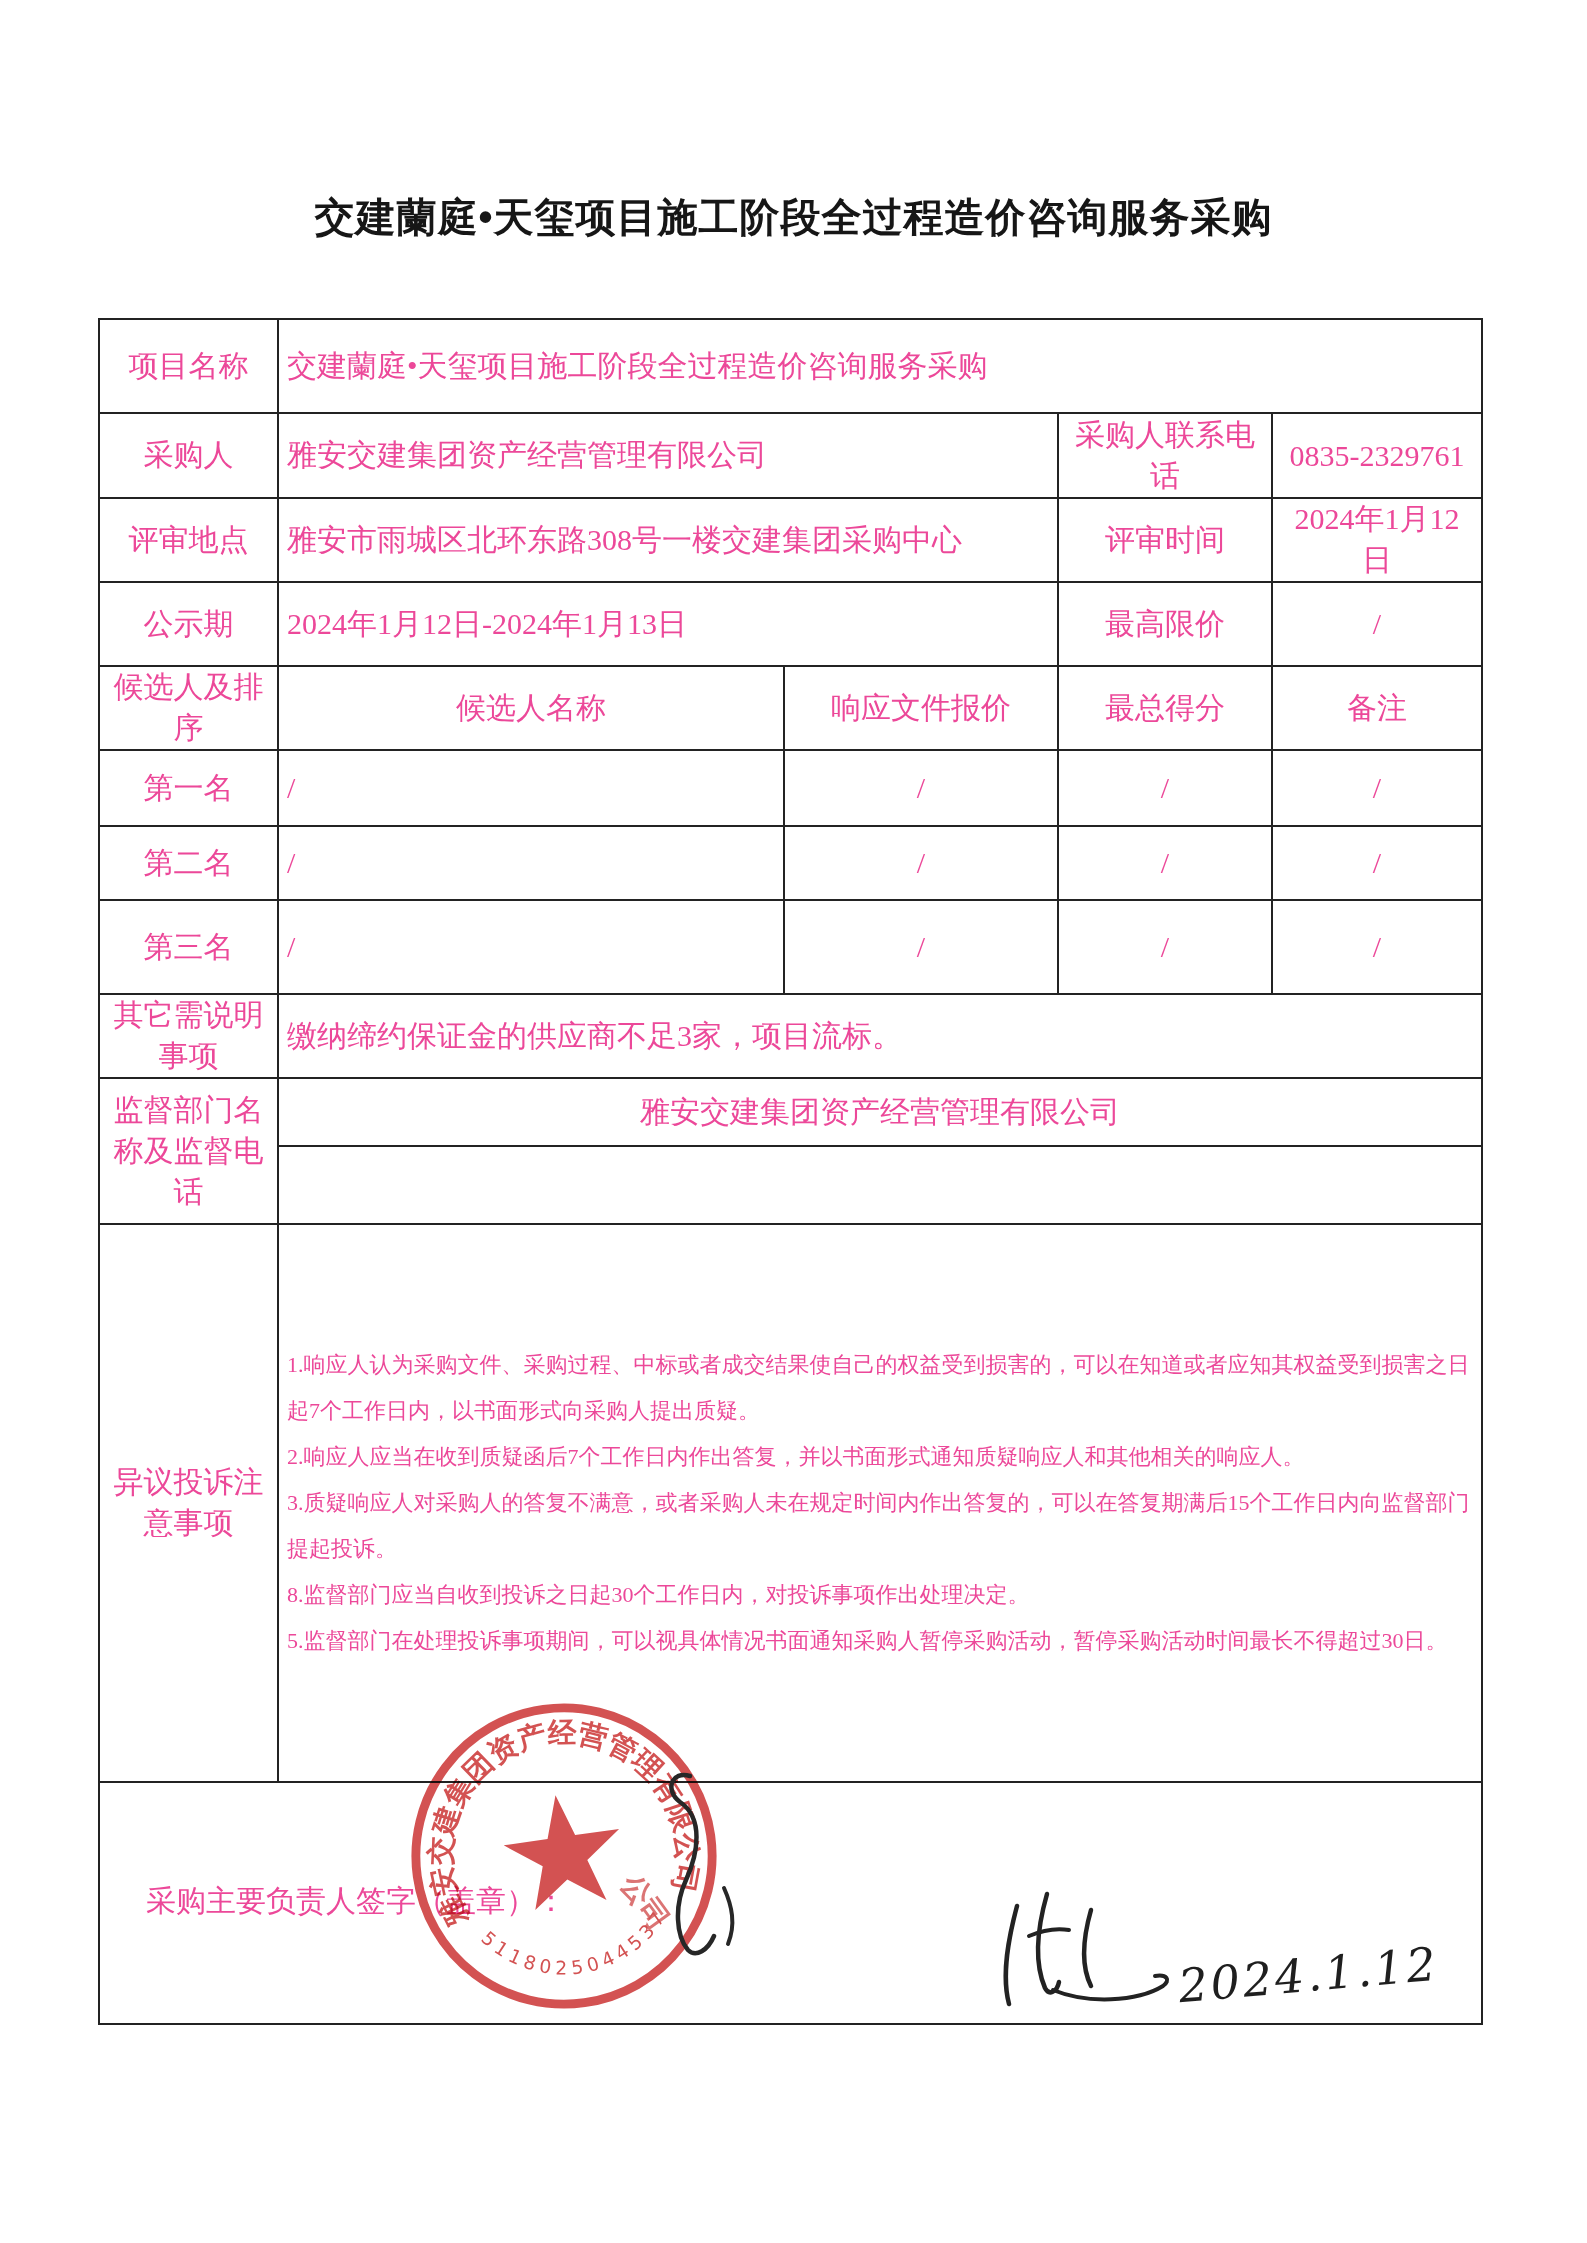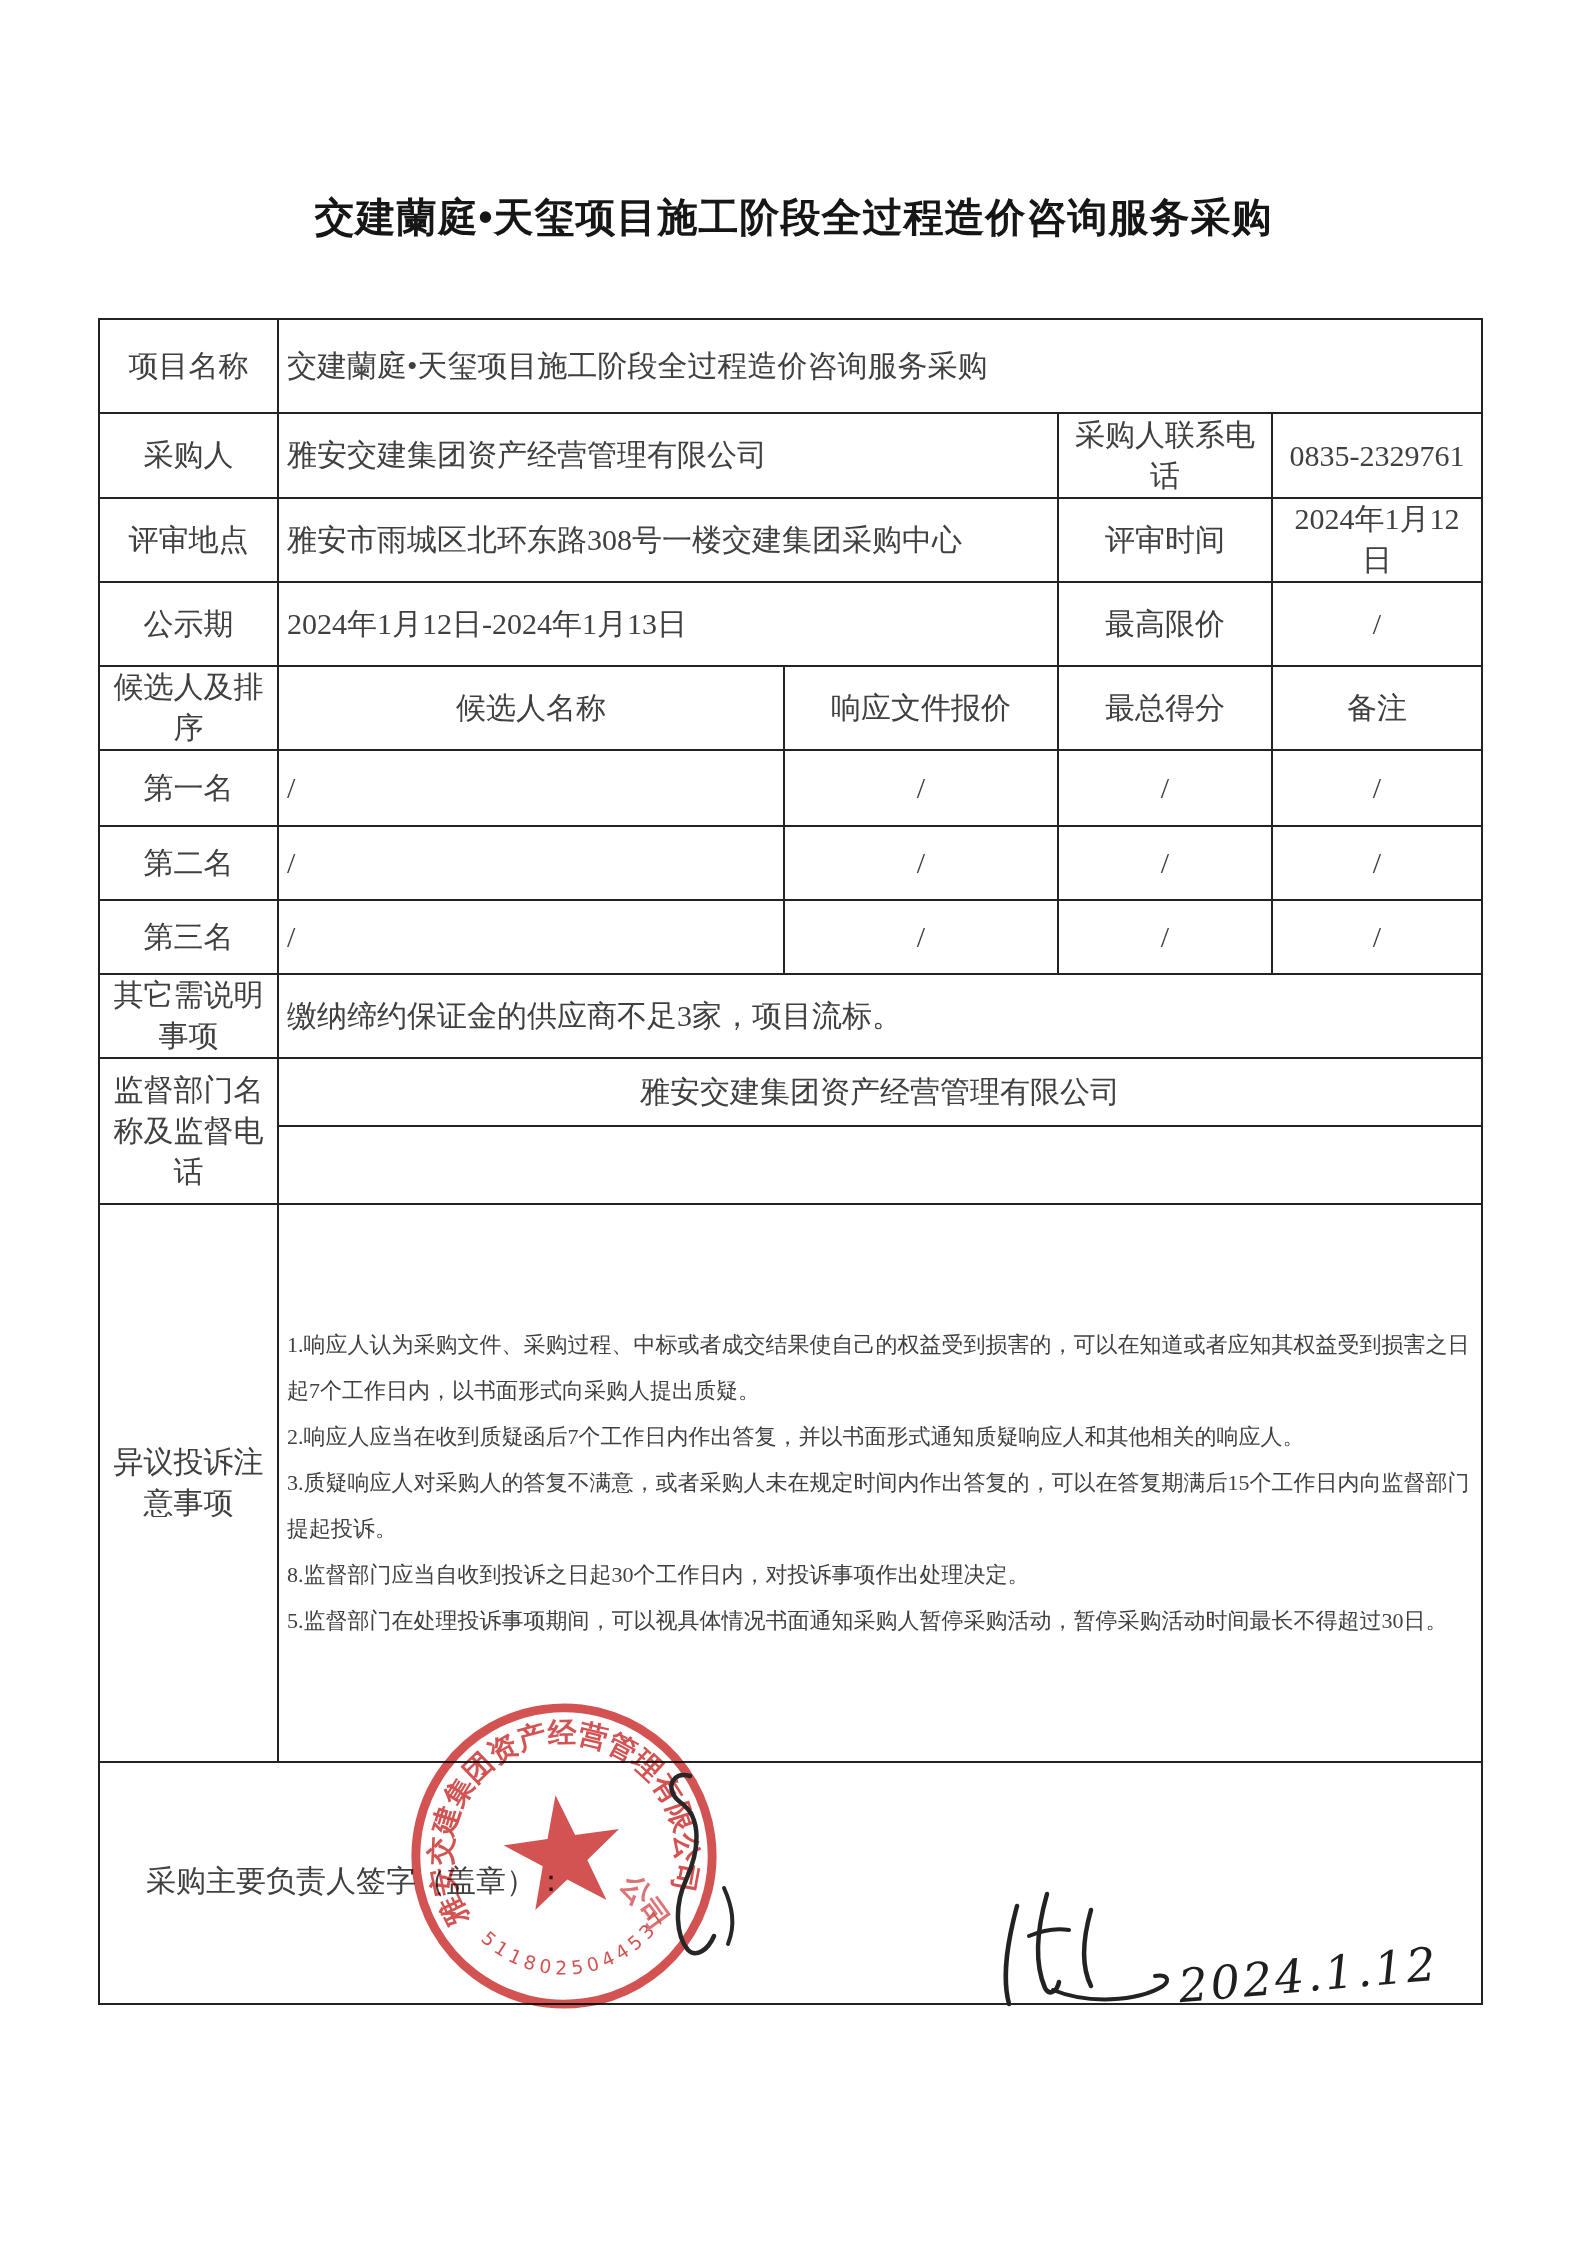--- a/index.html
+++ b/index.html
@@ -7,21 +7,21 @@
     position:relative;width:1587px;height:2243px;background:#ffffff;
     font-family:"Liberation Serif", serif;color:#1b1b1b;overflow:hidden;
   }
   .doc-title{
     position:absolute;top:190px;left:0;width:100%;text-align:center;
     font-family:"Liberation Sans", sans-serif;font-weight:bold;
     font-size:40px;line-height:54px;letter-spacing:1px;color:#161616;
   }
   table.main{
     position:absolute;left:98px;top:318px;width:1383px;
-    border-collapse:collapse;table-layout:fixed;font-size:30px;color:#404040;
+    border-collapse:collapse;table-layout:fixed;font-size:30px;color:#ec4899;
   }
   table.main td{border:2px solid #232323;vertical-align:middle;padding:0 8px;overflow:hidden;}
   td.lbl{text-align:center;padding:0 5px;}
   td.val{text-align:left;padding-left:12px;}
   td.ctr{text-align:center;padding:0 2px;}
   td.dispute-cell{padding:0 14px;}
   .dispute-cell p{margin:0;line-height:46px;font-size:22px;text-align:left;}
   td.sign-row{border-top:3px solid #232323;position:relative;padding:0;}
   .sign-label{position:absolute;left:46px;top:98px;font-size:30px;white-space:nowrap;}
   .stamp-wrap{
@@ -98,21 +98,21 @@
     </tr>
 
     <tr style="height:74px">
       <td class="lbl">第二名</td>
       <td class="val">/</td>
       <td class="ctr">/</td>
       <td class="ctr">/</td>
       <td class="ctr">/</td>
     </tr>
 
-    <tr style="height:74px">
+    <tr style="height:94px">
       <td class="lbl">第三名</td>
       <td class="val">/</td>
       <td class="ctr">/</td>
       <td class="ctr">/</td>
       <td class="ctr">/</td>
     </tr>
 
     <tr style="height:78px">
       <td class="lbl">其它需说明事项</td>
       <td class="val" colspan="4">缴纳缔约保证金的供应商不足3家，项目流标。</td>

